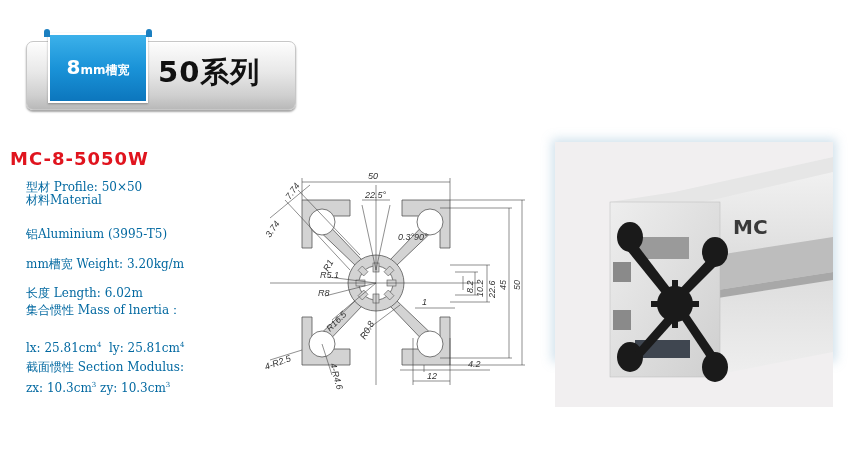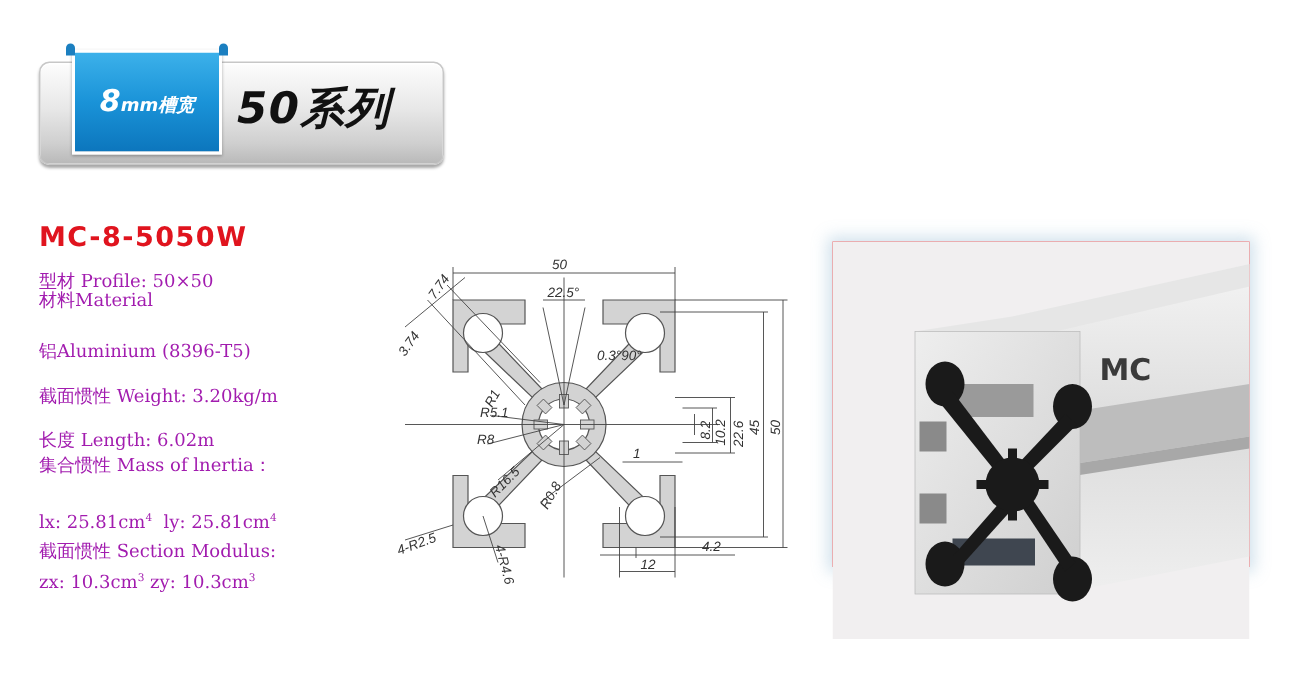--- a/index.html
+++ b/index.html
@@ -1,61 +1,61 @@
 <!DOCTYPE html>
 <html><head>
 <meta charset="utf-8">
 <style>
   html,body{margin:0;padding:0;background:#ffffff;}
   body{width:860px;height:454px;position:relative;overflow:hidden;font-family:"DejaVu Serif",serif;}
-  .banner{position:absolute;left:26px;top:33px;width:270px;height:77px;font-style:italic;}
+  .banner{position:absolute;left:26px;top:33px;width:270px;height:77px;}
   .banner-bar{position:absolute;left:0;top:8px;width:270px;height:69px;border-radius:7px;
     background:linear-gradient(#fdfdfd 0%,#e8e8e8 45%,#cfcfcf 80%,#b9b9b9 100%);
     box-shadow:0 2px 2px rgba(0,0,0,.35), inset 0 1px 0 #fff;border:1px solid #c7c7c7;box-sizing:border-box;}
   .banner-tab{position:absolute;left:22px;top:0;width:100px;height:70px;
     background:linear-gradient(#3cb1ea 0%,#1a93d8 50%,#0c76bd 100%);border:2px solid #ffffff;box-sizing:border-box;
     box-shadow:0 1px 2px rgba(0,0,0,.3);}
   .banner-tab::before,.banner-tab::after{content:"";position:absolute;top:-6px;width:6px;height:8px;background:#1b7fc0;border-radius:6px 6px 0 0;}
   .banner-tab::before{left:-6px;}
   .banner-tab::after{right:-6px;}
   .tab-text{position:absolute;left:0;right:0;top:20px;text-align:center;color:#fff;font-family:"DejaVu Sans",sans-serif;font-weight:bold;}
   .tab-big{font-size:20px;}
   .tab-small{font-size:12px;}
   .series{position:absolute;left:132px;top:20px;font-family:"DejaVu Sans",sans-serif;font-weight:bold;font-size:29px;color:#111;letter-spacing:1px;text-align:center;}
 
-  .model{position:absolute;left:26px;top:148px;font-family:"DejaVu Sans",sans-serif;font-weight:bold;font-size:18px;color:#e0141e;letter-spacing:1px;}
-  .spec{position:absolute;left:26px;font-size:12px;color:#a21caf;line-height:17px;white-space:nowrap;}
+  .model{position:absolute;left:10px;top:148px;font-family:"DejaVu Sans",sans-serif;font-weight:bold;font-size:18px;color:#e0141e;letter-spacing:1px;}
+  .spec{position:absolute;left:26px;font-size:12px;color:#0369a1;line-height:17px;white-space:nowrap;}
   sup{font-size:7px;vertical-align:5px;}
 
   .drawing{position:absolute;left:250px;top:160px;width:290px;height:240px;font-style:italic;}
   .drawing svg{width:290px;height:240px;}
   .dim{font-family:"Liberation Sans",sans-serif;font-size:9px;fill:#333;}
 
-  .photo-frame{position:absolute;left:555px;top:161px;width:278px;height:217px;
+  .photo-frame{position:absolute;left:555px;top:142px;width:278px;height:217px;
     box-shadow:0 0 10px 3px rgba(120,170,200,.35);background:#ef4444;}
   .photo-frame svg{width:278px;height:265px;display:block;}
 </style>
 </head>
 <body>
 
 <div class="banner">
   <div class="banner-bar"></div>
   <div class="banner-tab">
     <div class="tab-text">
       <span class="tab-big">8</span><span class="tab-small">mm槽宽</span>
     </div>
   </div>
   <div class="series">50系列</div>
 </div>
 
 <div class="model">MC-8-5050W</div>
 <div class="spec" style="top:179px">型材 Profile: 50×50</div>
 <div class="spec" style="top:192px">材料Material</div>
-<div class="spec" style="top:226px">铝Aluminium (8396-T5)</div>
-<div class="spec" style="top:256px">截面惯性 Weight: 3.20kg/m</div>
+<div class="spec" style="top:226px">铝Aluminium (3995-T5)</div>
+<div class="spec" style="top:256px">mm槽宽 Weight: 3.20kg/m</div>
 <div class="spec" style="top:285px">长度 Length: 6.02m</div>
 <div class="spec" style="top:302px">集合惯性 Mass of lnertia：</div>
 <div class="spec" style="top:337px">
   <span>lx: 25.81cm</span><sup>4</sup>
   &nbsp;<span>ly: 25.81cm</span><sup>4</sup>
 </div>
 <div class="spec" style="top:359px">截面惯性 Section Modulus:</div>
 <div class="spec" style="top:377px">
   <span>zx: 10.3cm</span><sup>3</sup>
   <span>zy: 10.3cm</span><sup>3</sup>

